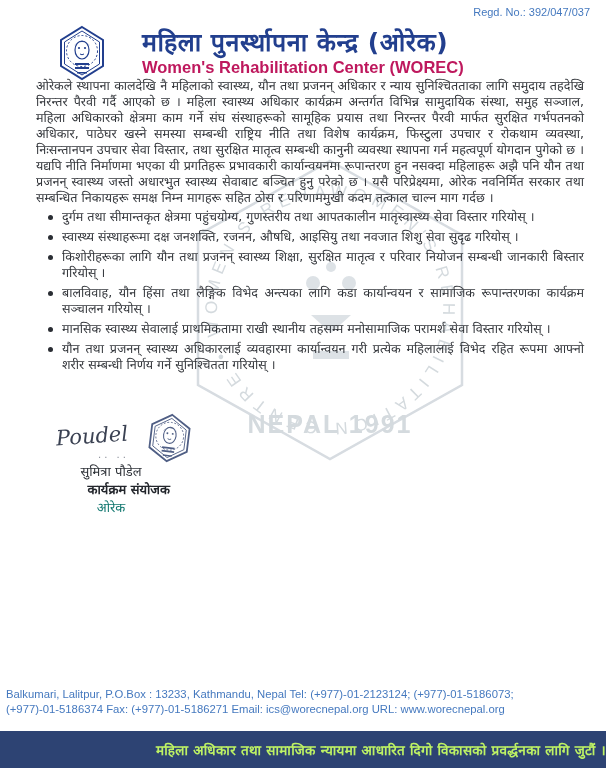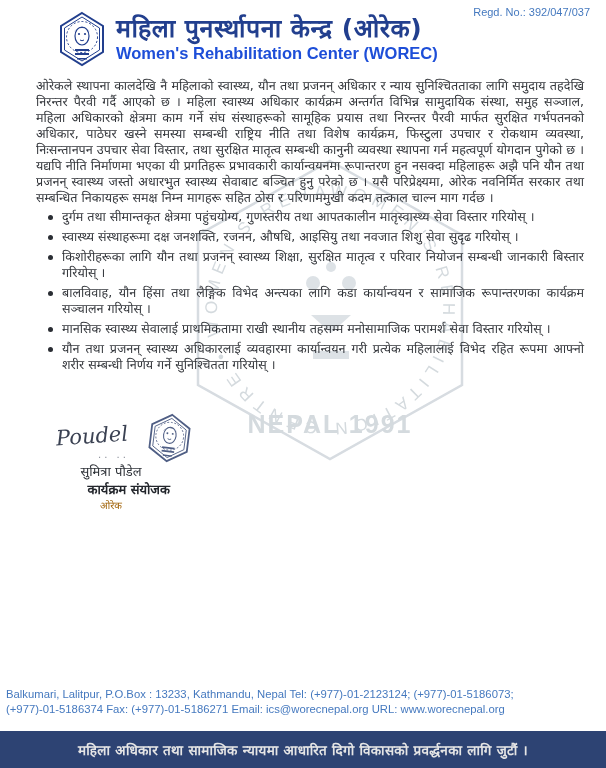--- a/index.html
+++ b/index.html
@@ -10,29 +10,29 @@
     background:#ffffff;
     overflow:hidden;
     font-family:"DejaVu Sans","Liberation Sans",sans-serif;
   }
   
   .regd{
     position:absolute;top:6px;right:16px;
     font-size:11px;color:#4579bf;
     font-family:"Liberation Sans",sans-serif;
   }
-  .header{position:absolute;top:10px;left:57px;display:flex;align-items:center;}
+  .header{position:absolute;top:24px;left:57px;display:flex;align-items:center;gap:26px;}
   .logo{width:50px;height:58px;flex:0 0 auto;}
   .titles{margin-left:9px;}
   .title-np{
     font-size:25px;font-weight:bold;color:#223f8e;line-height:1.1;
     letter-spacing:.5px;
   }
   .title-en{
-    font-size:16.5px;font-weight:bold;color:#1d4ed8;margin-top:2px;
+    font-size:16.5px;font-weight:bold;color:#be185d;margin-top:2px;
     font-family:"Liberation Sans",sans-serif;
   }
   
   .watermark{position:absolute;left:125px;top:155px;width:410px;height:330px;z-index:0;pointer-events:none;}
   .watermark text{fill:#d4dade;font-family:"Liberation Sans",sans-serif;}
   
   .content{
     position:absolute;left:36px;right:22px;top:78px;z-index:1;
     color:#33363b;font-size:12.6px;line-height:16px;text-align:justify;
   }
@@ -45,33 +45,33 @@
   
   .sig-block{position:absolute;left:52px;top:424px;z-index:1;width:130px;}
   .sig-script{
     font-family:"DejaVu Serif","Liberation Serif",serif;
     font-style:italic;font-size:21px;color:#3a4152;
     transform:rotate(-4deg);display:inline-block;margin-left:4px;
   }
   .sig-dots{color:#8b8f99;font-size:10px;letter-spacing:3px;margin:1px 0 2px 46px;}
   .sig-name{font-size:13px;color:#2e3238;text-align:center;width:118px;}
   .sig-role{font-size:13px;font-weight:bold;color:#23262c;text-align:right;width:118px;}
-  .sig-org{font-size:10px;color:#a16207;text-align:center;width:118px;}
+  .sig-org{font-size:13px;color:#0f766e;text-align:center;width:118px;}
   .stamp{position:absolute;left:146px;top:412px;width:47px;height:52px;z-index:2;
          transform:rotate(7deg);opacity:.88;}
   
   .address{
     position:absolute;left:6px;right:0;bottom:51px;z-index:1;
     text-align:left;color:#4579bf;font-size:11.3px;line-height:15px;
     font-family:"Liberation Sans",sans-serif;
   }
   .banner{
     position:absolute;left:0;right:0;bottom:0;height:37px;z-index:1;
-    background:#2d4373;color:#e5e5e5;
-    display:flex;align-items:center;justify-content:center;
+    background:#2d4373;color:#bef264;
+    display:flex;align-items:center;justify-content:flex-end;
     font-size:13.5px;font-weight:bold;letter-spacing:.3px;
   }
   
   .lg-navy{stroke:#223f8e;fill:none;}
   .lg-navy-f{fill:#223f8e;stroke:none;}
   .st-ink{stroke:#394a75;fill:none;}
   .st-ink-f{fill:#394a75;stroke:none;}
 </style>
 </head>
 <body>

